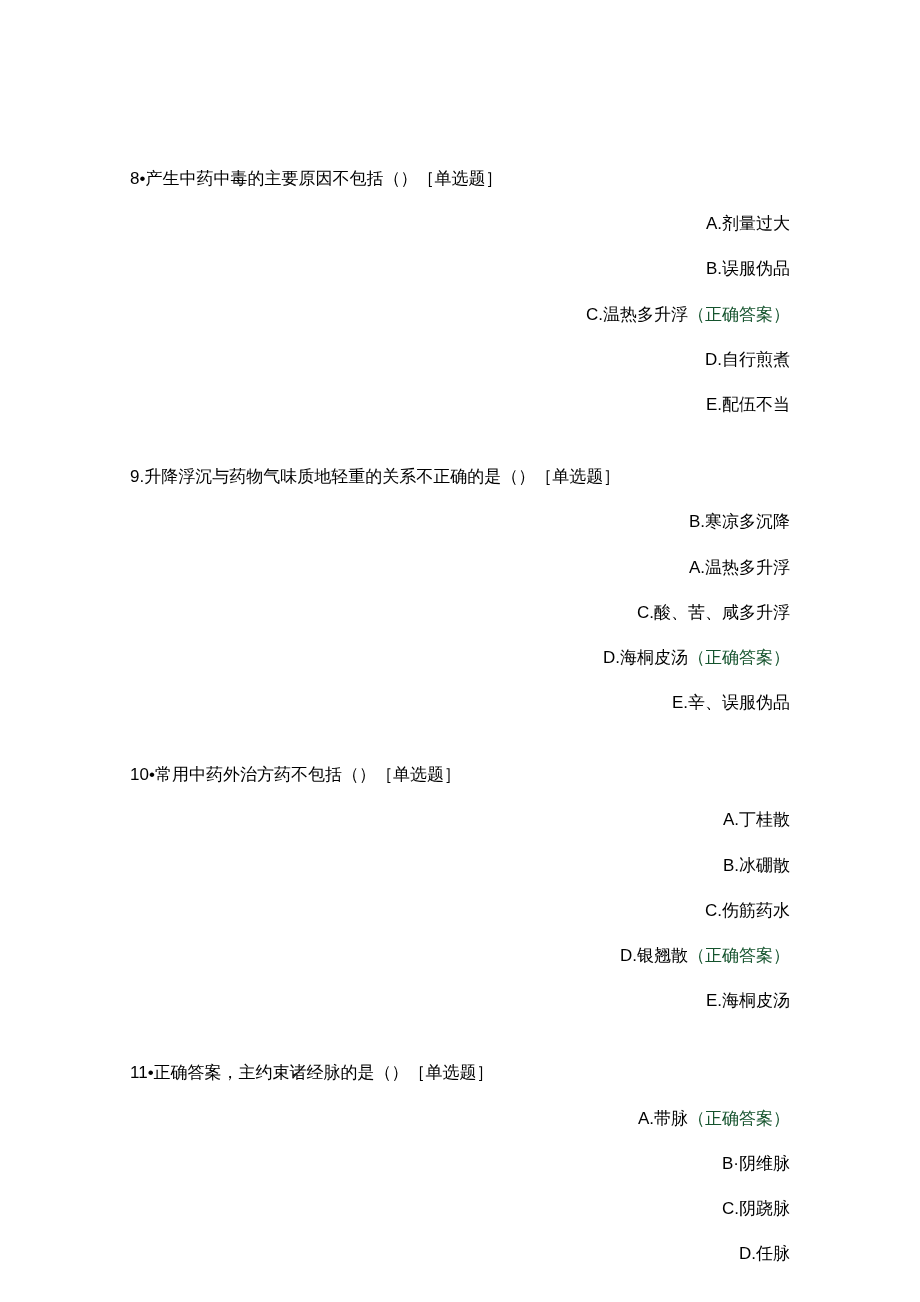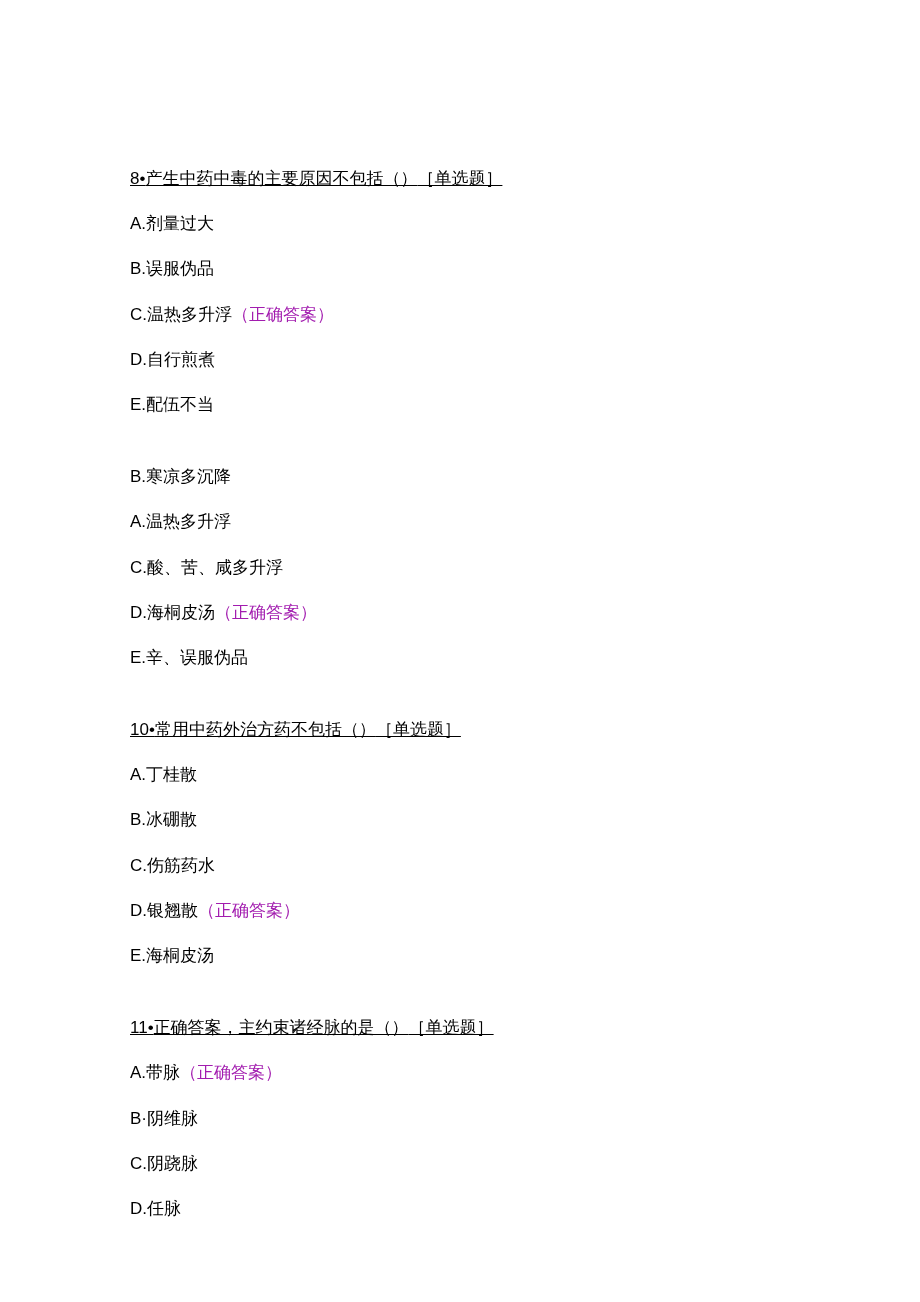--- a/index.html
+++ b/index.html
@@ -14,27 +14,27 @@
       padding: 165px 130px 100px 130px;
       font-size: 17px;
       line-height: 1.6;
       color: #000000;
     }
     .question-block {
       margin-bottom: 45px;
     }
     .question-text {
       margin-bottom: 18px;
-      text-decoration: underline;
     }
     .option {
       margin-bottom: 18px;
+      text-align: right;
     }
     .correct-answer {
-      color: #a21caf;
+      color: #14532d;
     }
     .q-num {
       display: inline;
     }
     .q-type {
       display: inline;
     }
   </style>
 </head>
 <body>
@@ -42,20 +42,21 @@
 <div id="content">
     <div class="question-block">
       <div class="question-text"><span class="q-num">8•</span><span>产生中药中毒的主要原因不包括（）</span><span class="q-type">［单选题］</span></div>
       <div class="option"><span>A.</span><span>剂量过大</span></div>
       <div class="option"><span>B.</span><span>误服伪品</span></div>
       <div class="option"><span>C.</span><span>温热多升浮</span><span class="correct-answer">（正确答案）</span></div>
       <div class="option"><span>D.</span><span>自行煎煮</span></div>
       <div class="option"><span>E.</span><span>配伍不当</span></div>
     </div>
     <div class="question-block">
+      <div class="question-text"><span class="q-num">9.</span><span>升降浮沉与药物气味质地轻重的关系不正确的是（）</span><span class="q-type">［单选题］</span></div>
       <div class="option"><span>B.</span><span>寒凉多沉降</span></div>
       <div class="option"><span>A.</span><span>温热多升浮</span></div>
       <div class="option"><span>C.</span><span>酸、苦、咸多升浮</span></div>
       <div class="option"><span>D.</span><span>海桐皮汤</span><span class="correct-answer">（正确答案）</span></div>
       <div class="option"><span>E.</span><span>辛、误服伪品</span></div>
     </div>
     <div class="question-block">
       <div class="question-text"><span class="q-num">10•</span><span>常用中药外治方药不包括（）</span><span class="q-type">［单选题］</span></div>
       <div class="option"><span>A.</span><span>丁桂散</span></div>
       <div class="option"><span>B.</span><span>冰硼散</span></div>

